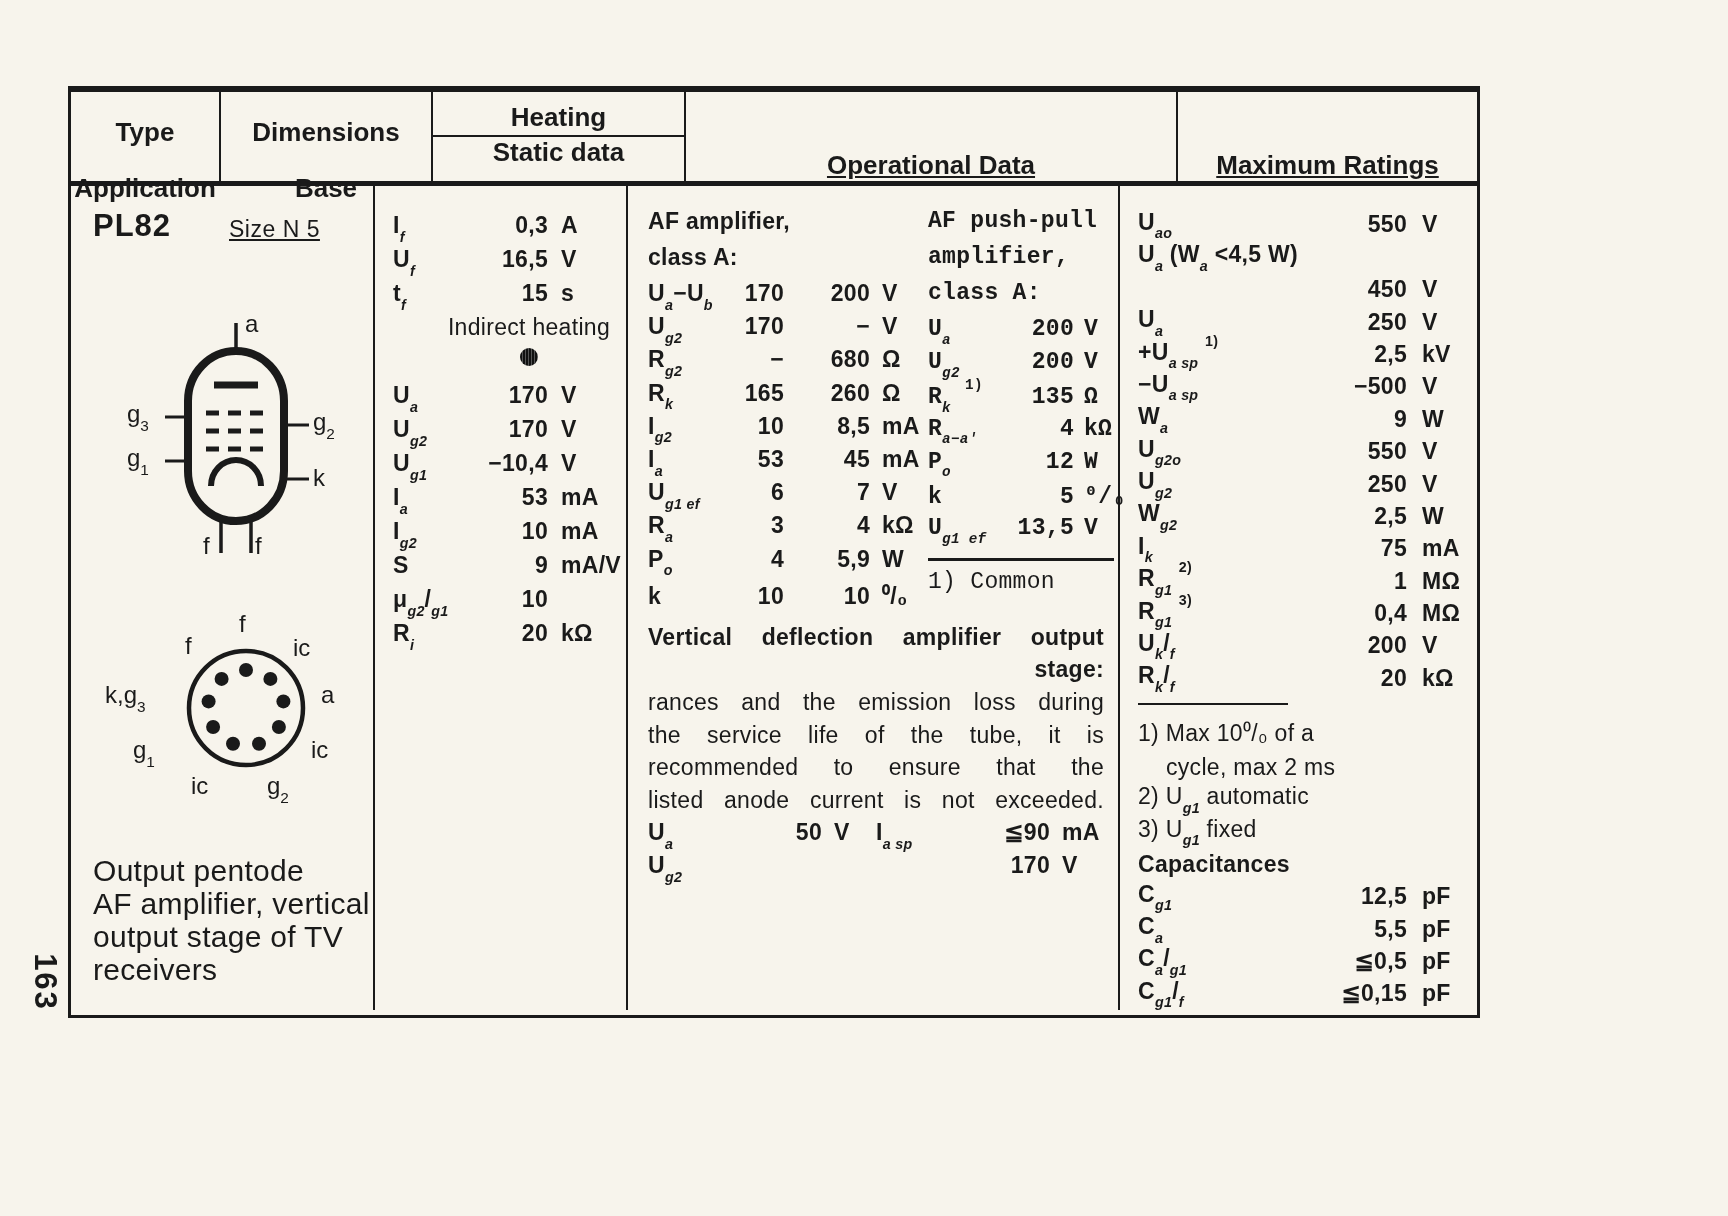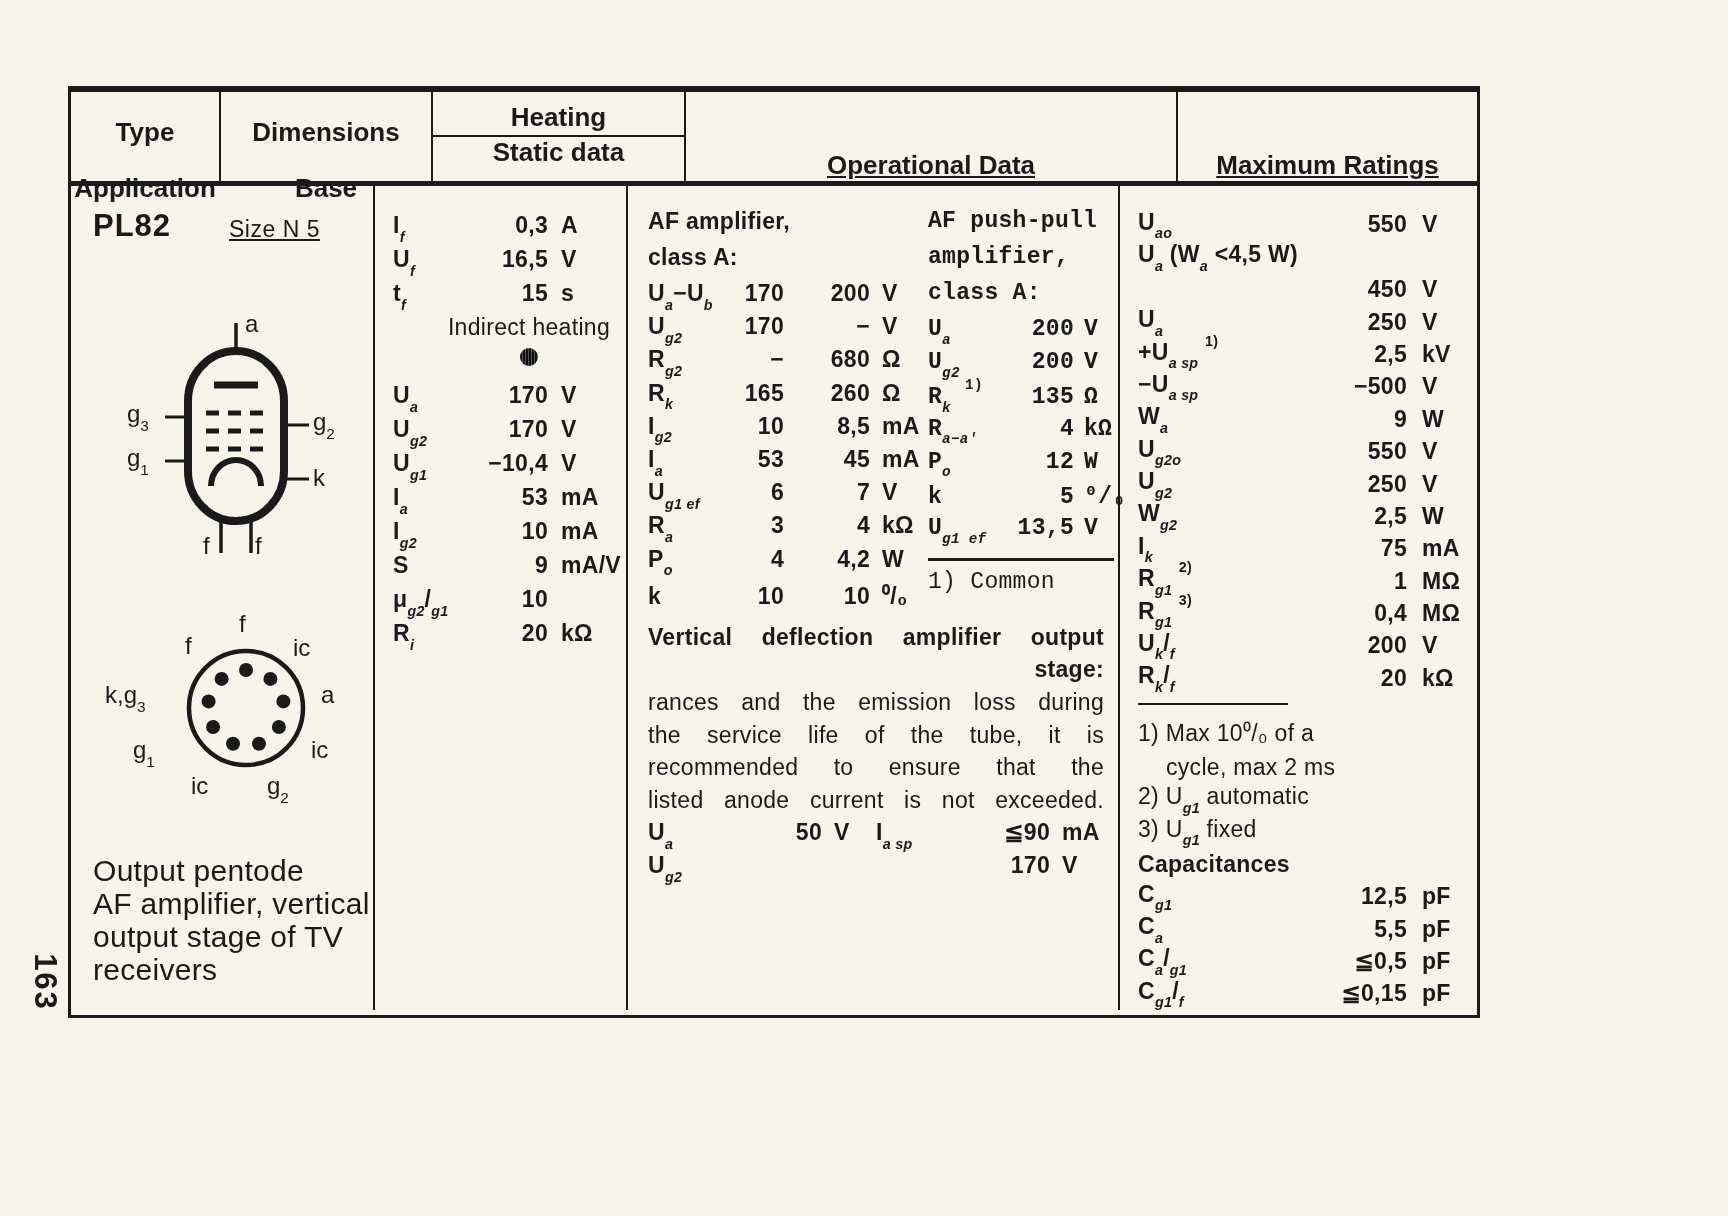--- a/index.html
+++ b/index.html
@@ -304,21 +304,21 @@
             </div>
             <div class="srow">
               <span class="lbl"><span>R</span><sub>a</sub></span>
               <span class="v">3</span>
               <span class="v2">4</span>
               <span class="u">kΩ</span>
             </div>
             <div class="srow">
               <span class="lbl"><span>P</span><sub>o</sub></span>
               <span class="v">4</span>
-              <span class="v2">4,2</span>
+              <span class="v2">5,9</span>
               <span class="u">W</span>
             </div>
             <div class="srow">
               <span class="lbl"><span>k</span></span>
               <span class="v">10</span>
               <span class="v2">10</span>
               <span class="u">⁰/₀</span>
             </div>
           </div>
         <div class="ppcol c-pp">

